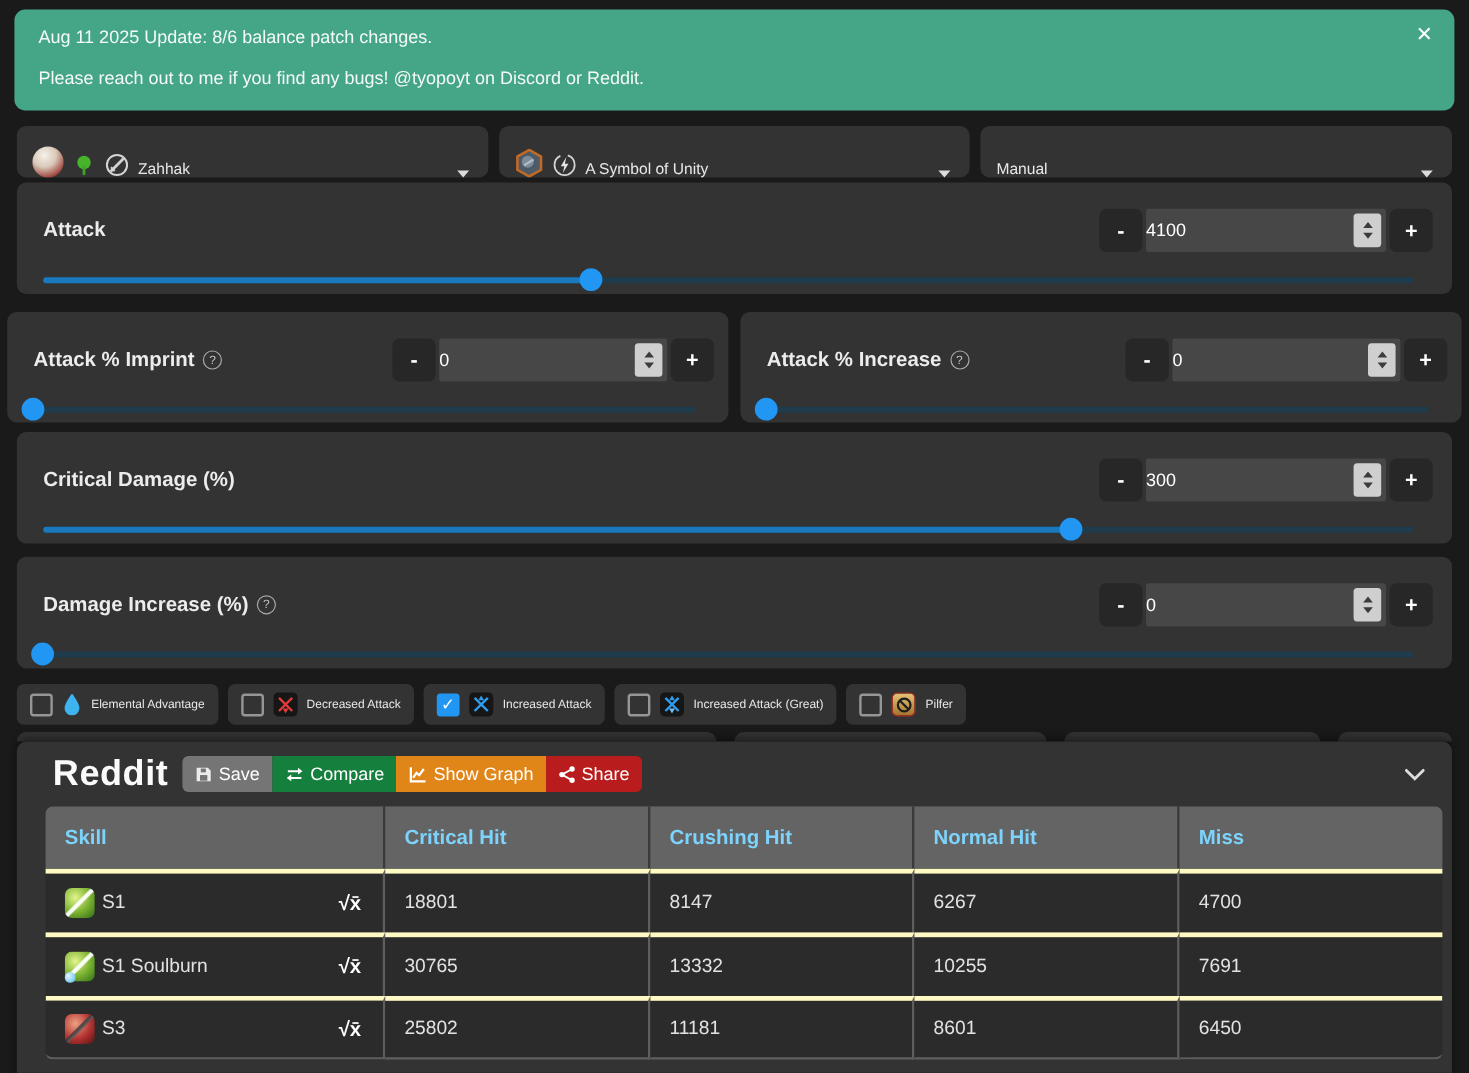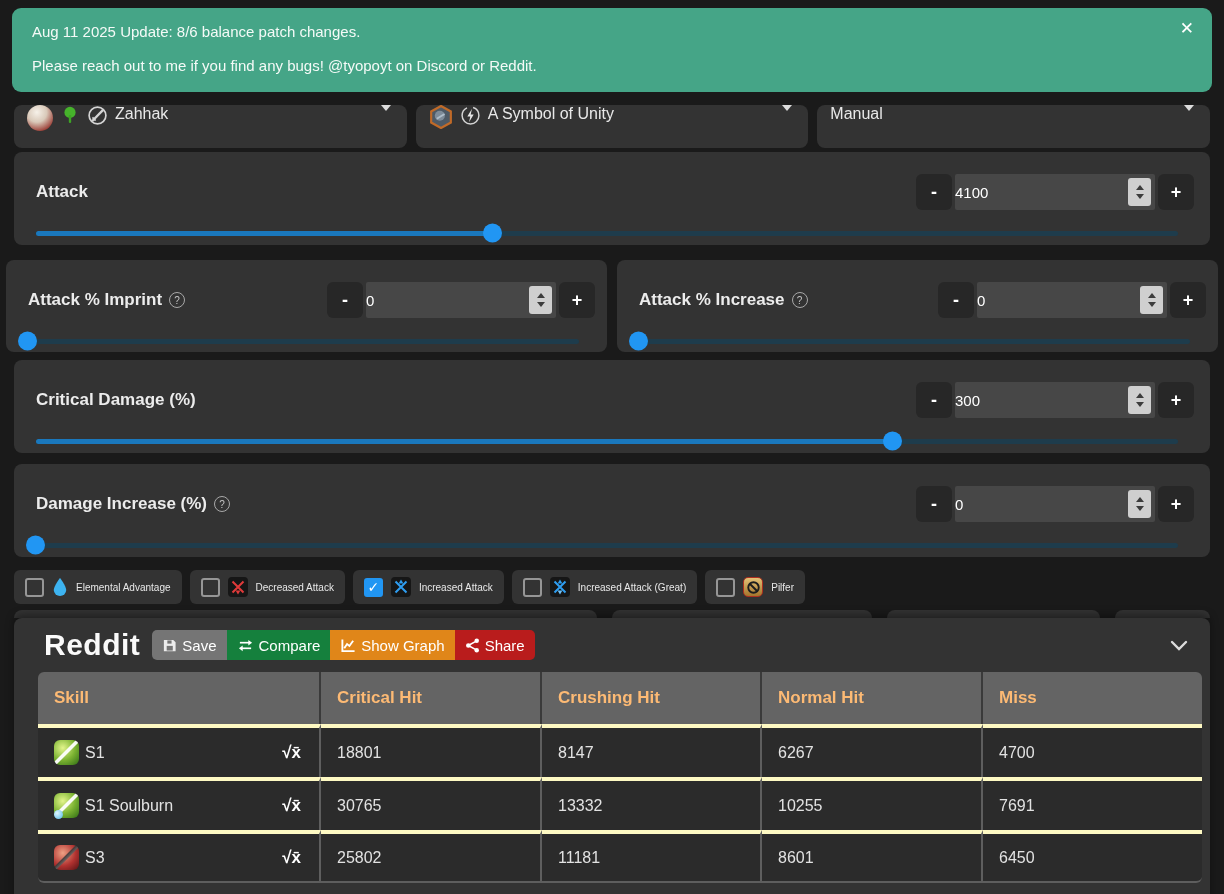--- a/index.html
+++ b/index.html
@@ -21,22 +21,22 @@
   .banner p + p{ margin-top:14px; }
   .banner-close{
     position:absolute; right:18px; top:12px; color:#fff;
     font-size:17px; font-weight:700; cursor:pointer; line-height:1;
   }
 
   
   .select-row{ margin:13px 14px 0; display:flex; gap:9px; }
   .select{
     flex:1; height:43px; background:#333; border-radius:8px;
-    display:flex; align-items:flex-start; gap:7px; padding:0 16px 0 13px;
-    font-size:16px; color:#e8e8e8; cursor:pointer;
+    display:flex; align-items:flex-end; gap:7px; padding:0 16px 0 13px;
+    font-size:13px; color:#e8e8e8; cursor:pointer;
   }
   .caret{
     margin-left:auto; width:0; height:0;
     border-left:5px solid transparent; border-right:5px solid transparent;
     border-top:6px solid #dcdcdc;
   }
   .portrait{
     width:26px; height:26px; border-radius:50%;
     background:radial-gradient(circle at 38% 28%, #f6f1e9 0%, #d9c9b9 40%, #9c4038 78%, #58201e 100%);
     flex:0 0 auto;
@@ -126,21 +126,21 @@
   .hbtn.save{ background:#757575; border-radius:5px 0 0 5px; }
   .hbtn.compare{ background:#15803d; }
   .hbtn.graph{ background:#e08619; }
   .hbtn.share{ background:#b91c1c; border-radius:0 5px 5px 0; }
   .collapse{ margin-left:auto; cursor:pointer; display:flex; align-items:center; }
 
   
   .dtable{ margin-right:0; }
   .trow{ display:grid; grid-template-columns:283px 221px 220px 221px 1fr; }
   .trow.head .cell{
-    background:#646464; height:52px; font-weight:700; font-size:17px; color:#fdba74;
+    background:#646464; height:52px; font-weight:700; font-size:17px; color:#7dd3fc;
     border-right:2px solid #3a3a3a;
   }
   .trow.head .cell:first-child{ border-top-left-radius:6px; }
   .trow.head .cell:last-child{ border-top-right-radius:6px; border-right:none; }
   .cell{
     display:flex; align-items:center; padding-left:16px; font-size:16px; color:#e2e2e2;
     background:#2b2b2b; height:53px; border-right:2px solid #5e5e5e; border-top:4px solid #fef9c3;
   }
   .trow.head .cell{ border-top:none; }
   .cell:last-child{ border-right:none; }

